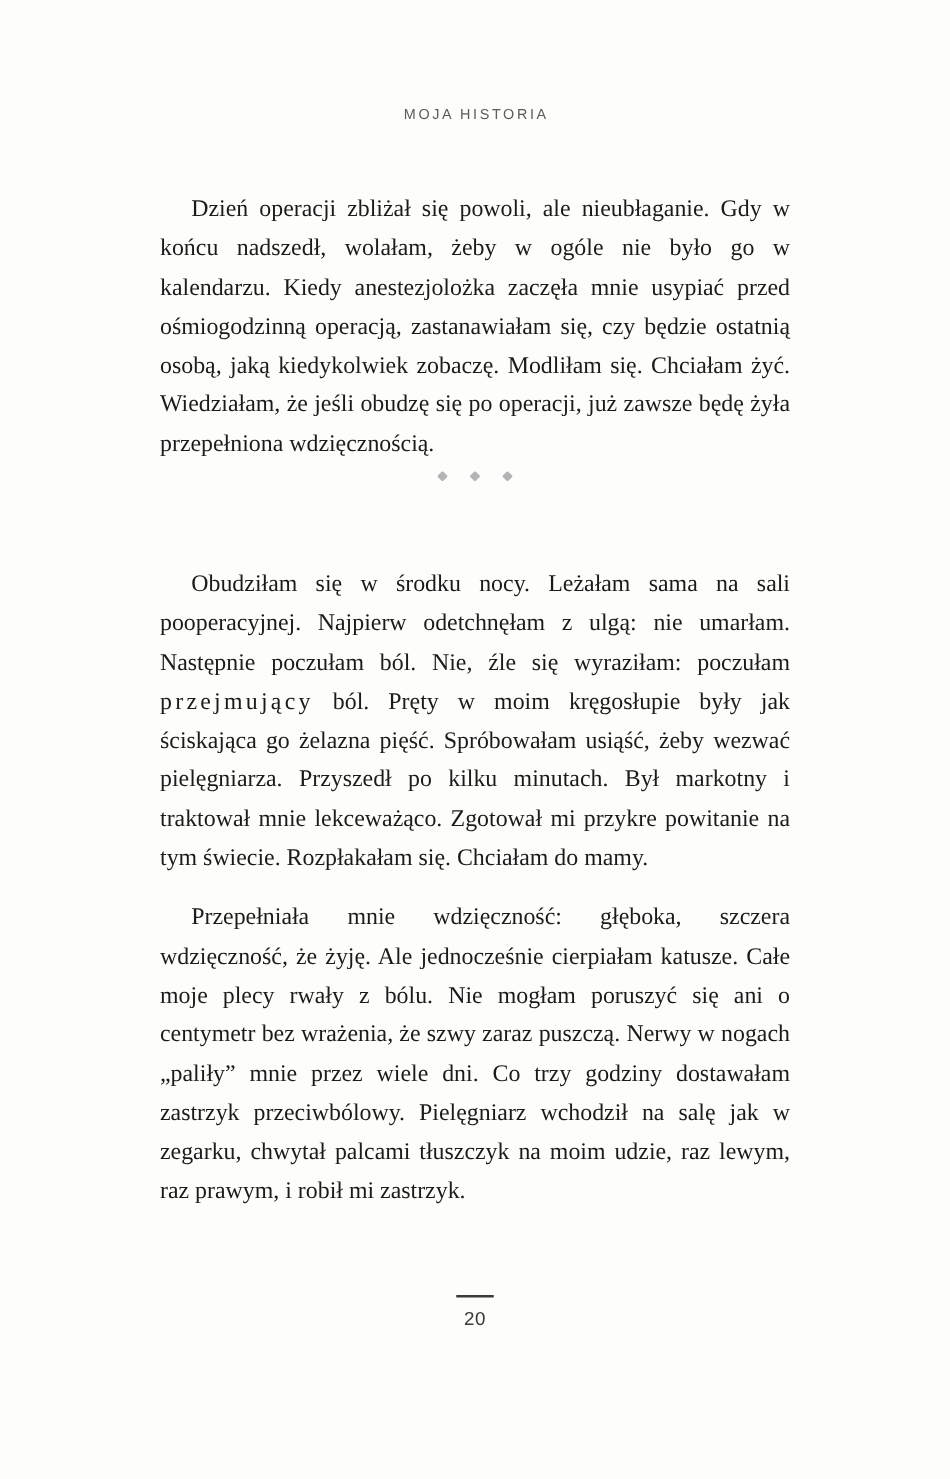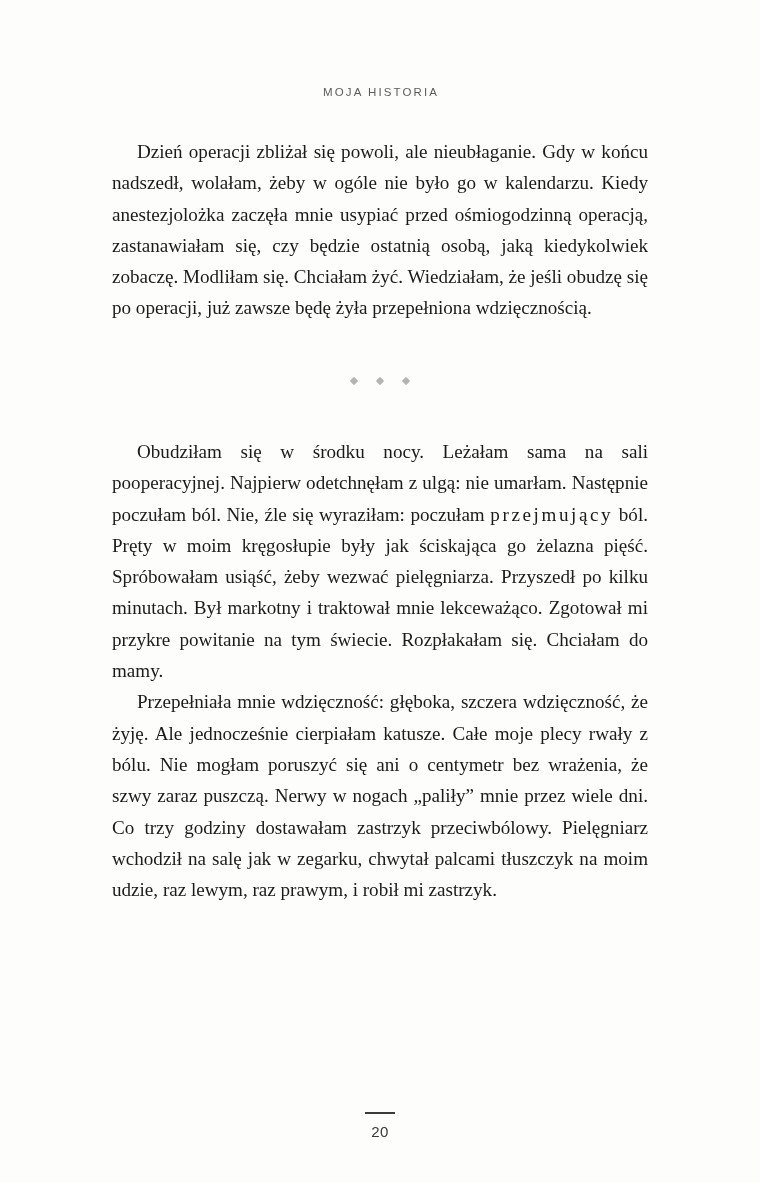--- a/index.html
+++ b/index.html
@@ -37,21 +37,21 @@
   }
 
   
   .textblock {
     position: absolute;
     left: 112px;
     width: 536px;
     top: 136px;
   }
   .para {
-    margin: 0;
+    margin: 16px;
     font-size: 19.1px;
     line-height: 31.3px;
     text-align: justify;
     text-justify: inter-word;
     text-indent: 25px;
     hyphens: manual;
     color: #1b1b1b;
   }
   .spaced {
     letter-spacing: 2.6px;
@@ -82,21 +82,21 @@
     left: 112px;
     width: 536px;
     top: 436px;
   }
 
   
   .footer {
     position: absolute;
     left: 0;
     width: 760px;
-    top: 1112px;
+    top: 1036px;
     text-align: center;
   }
   .footer-rule {
     width: 30px;
     height: 1.6px;
     background: #3a3a3a;
     margin: 0 auto 9px auto;
   }
   .folio {
     font-family: "Liberation Sans", "DejaVu Sans", sans-serif;

